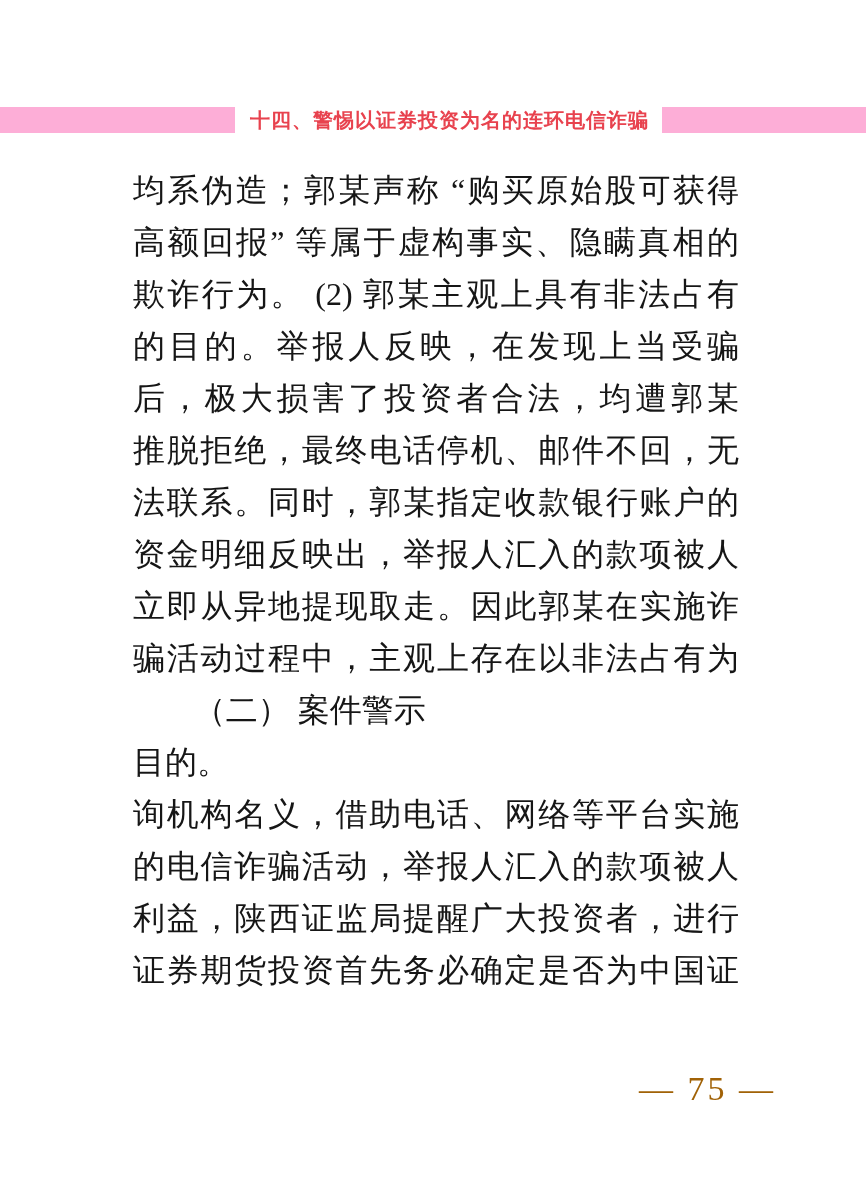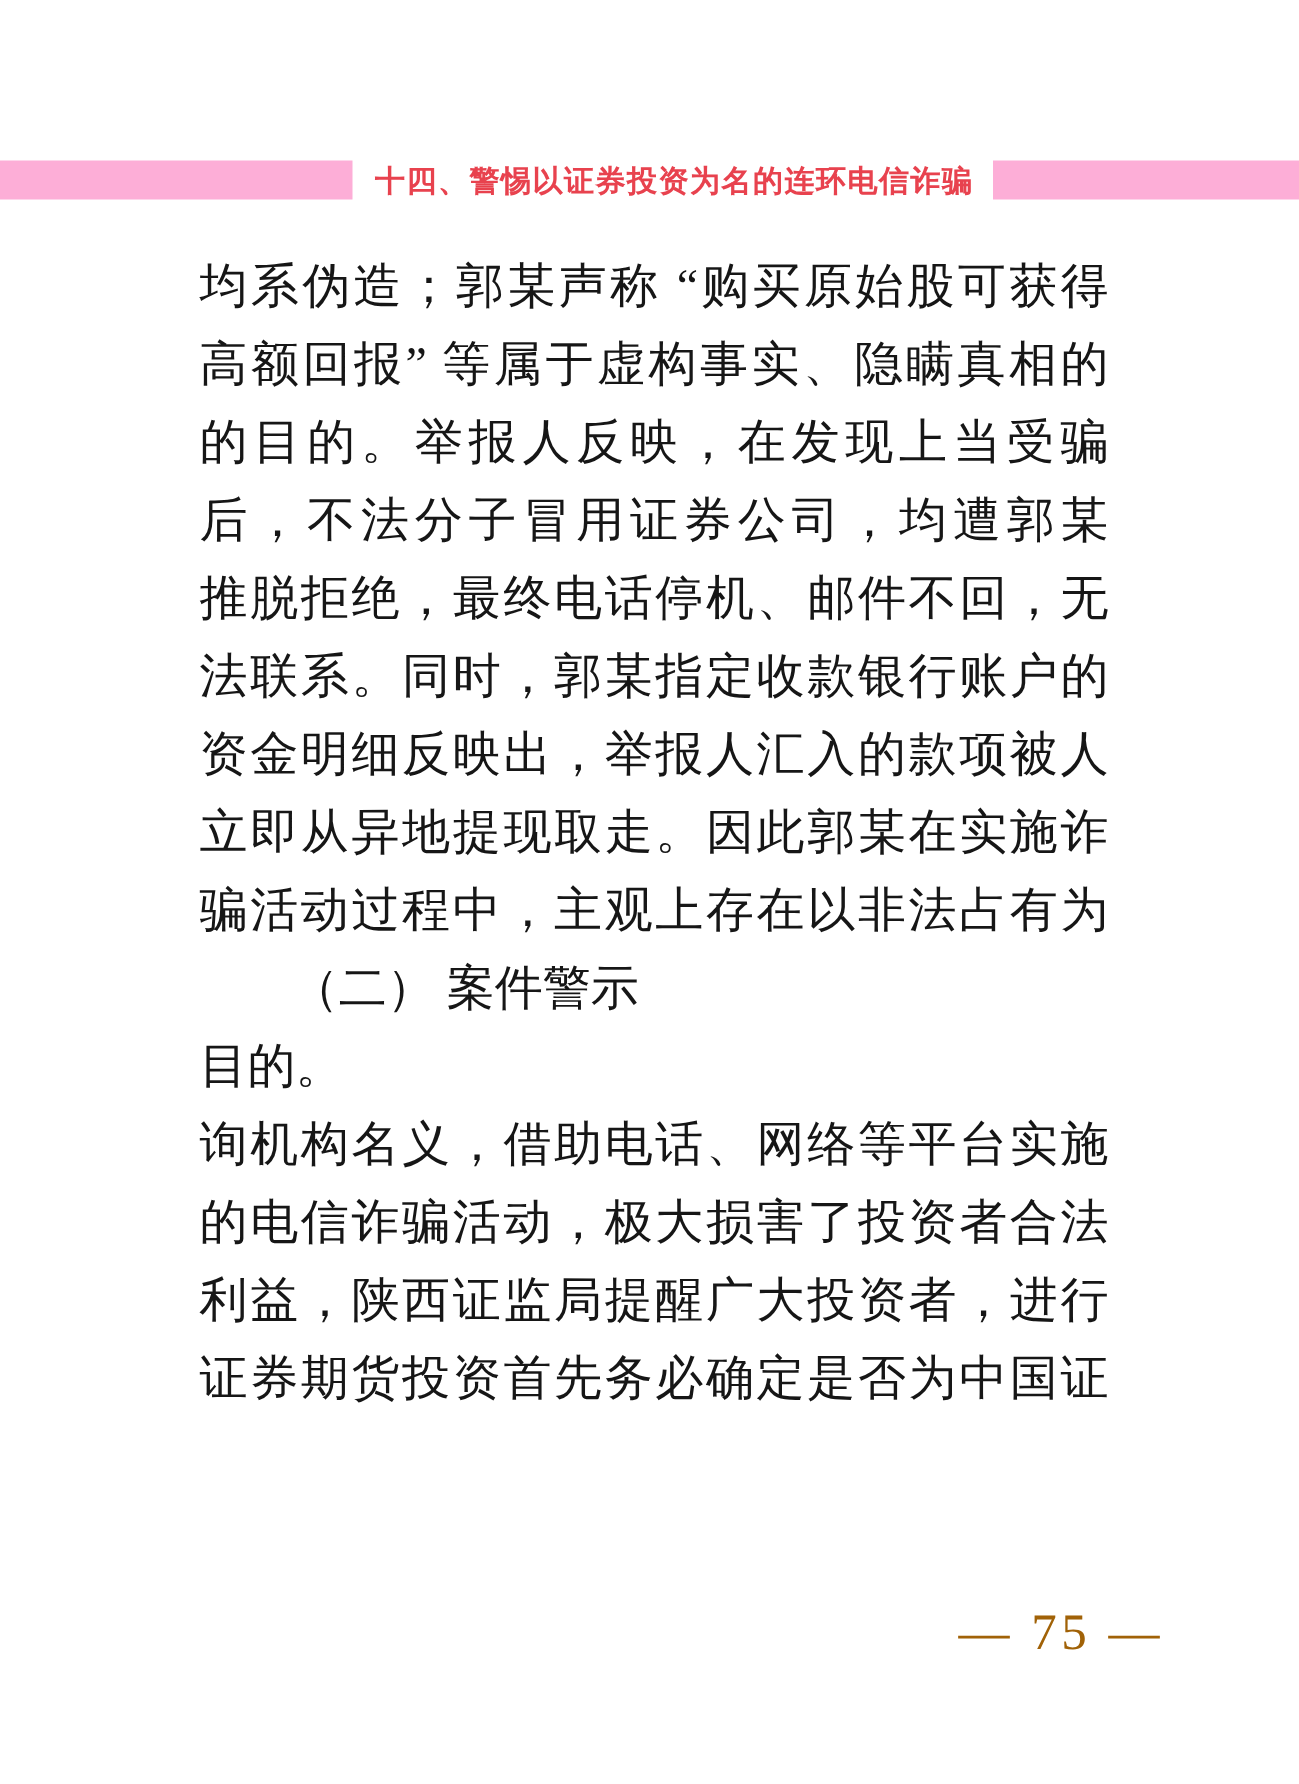--- a/index.html
+++ b/index.html
@@ -79,30 +79,31 @@
 
   <div class="header">
     <div class="rule rule-left"></div>
     <div class="header-title">十四、警惕以证券投资为名的连环电信诈骗</div>
     <div class="rule rule-right"></div>
   </div>
 
   <div class="body-text">
     <div class="line j">均系伪造；郭某声称 “购买原始股可获得</div>
     <div class="line j">高额回报” 等属于虚构事实、隐瞒真相的</div>
+    <div class="line j">欺诈行为。 (2) 郭某主观上具有非法占有</div>
     <div class="line j">的目的。举报人反映，在发现上当受骗</div>
-    <div class="line j">后，不法分子冒用证券公司，均遭郭某</div>
+    <div class="line j">后，极大损害了投资者合法，均遭郭某</div>
     <div class="line j">推脱拒绝，最终电话停机、邮件不回，无</div>
     <div class="line j">法联系。同时，郭某指定收款银行账户的</div>
     <div class="line j">资金明细反映出，举报人汇入的款项被人</div>
     <div class="line j">立即从异地提现取走。因此郭某在实施诈</div>
     <div class="line j">骗活动过程中，主观上存在以非法占有为</div>
     <div class="line indent2">（二） 案件警示</div>
     <div class="line">目的。</div>
     <div class="line j">询机构名义，借助电话、网络等平台实施</div>
-    <div class="line j">的电信诈骗活动，极大损害了投资者合法</div>
+    <div class="line j">的电信诈骗活动，举报人汇入的款项被人</div>
     <div class="line j">利益，陕西证监局提醒广大投资者，进行</div>
     <div class="line j">证券期货投资首先务必确定是否为中国证</div>
   </div>
 
   <div class="page-number">— 75 —</div>
 
 </div>
 
 </body></html>

